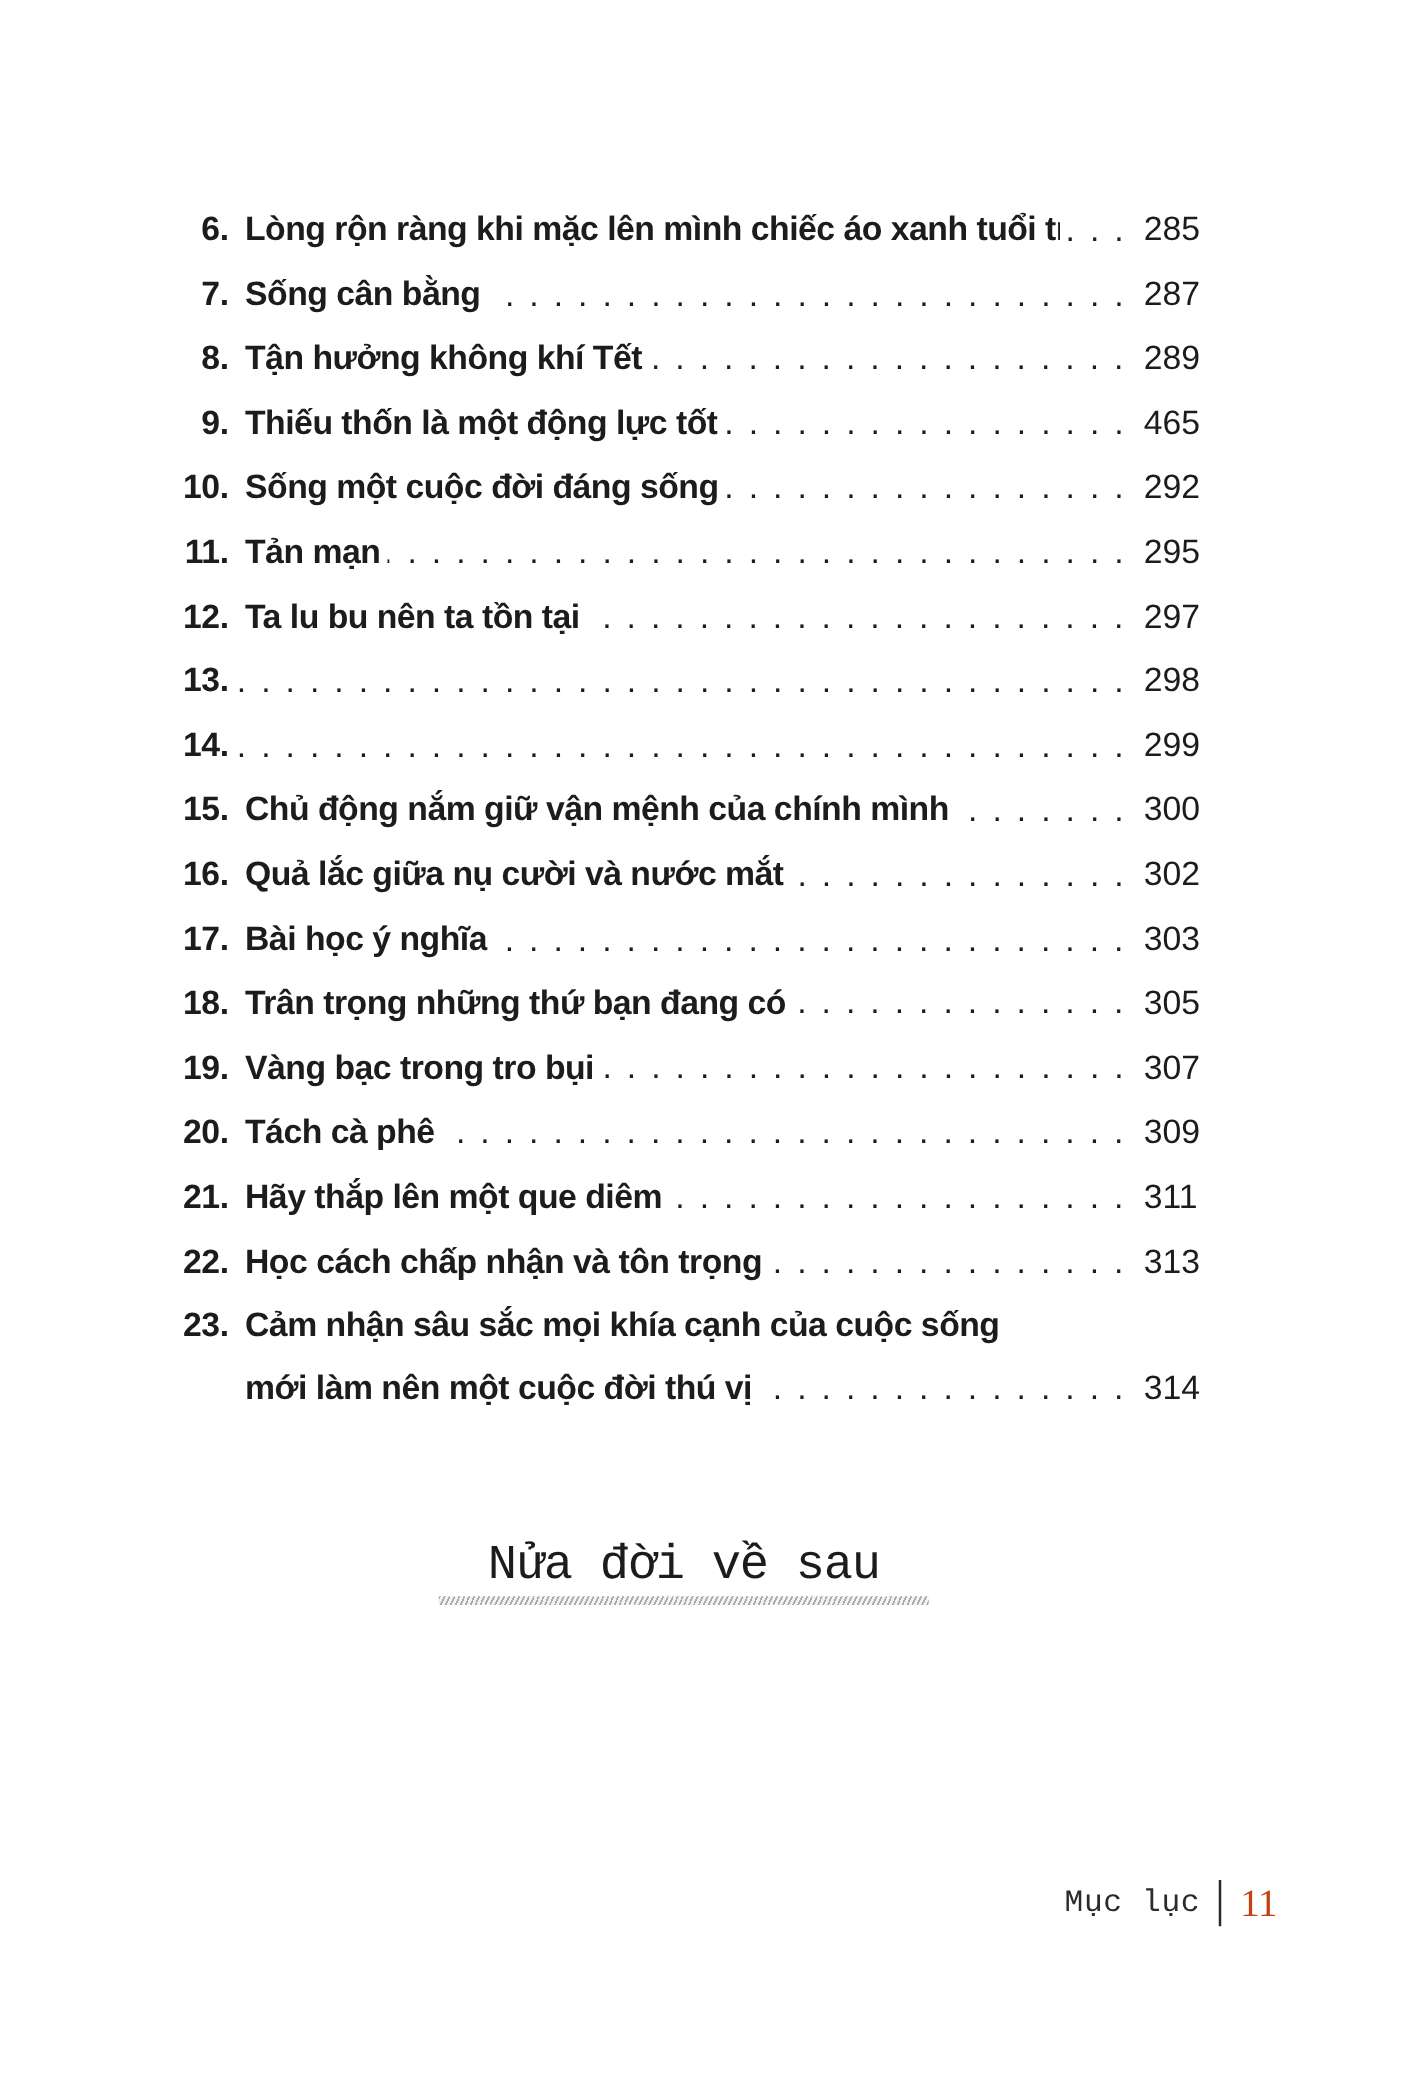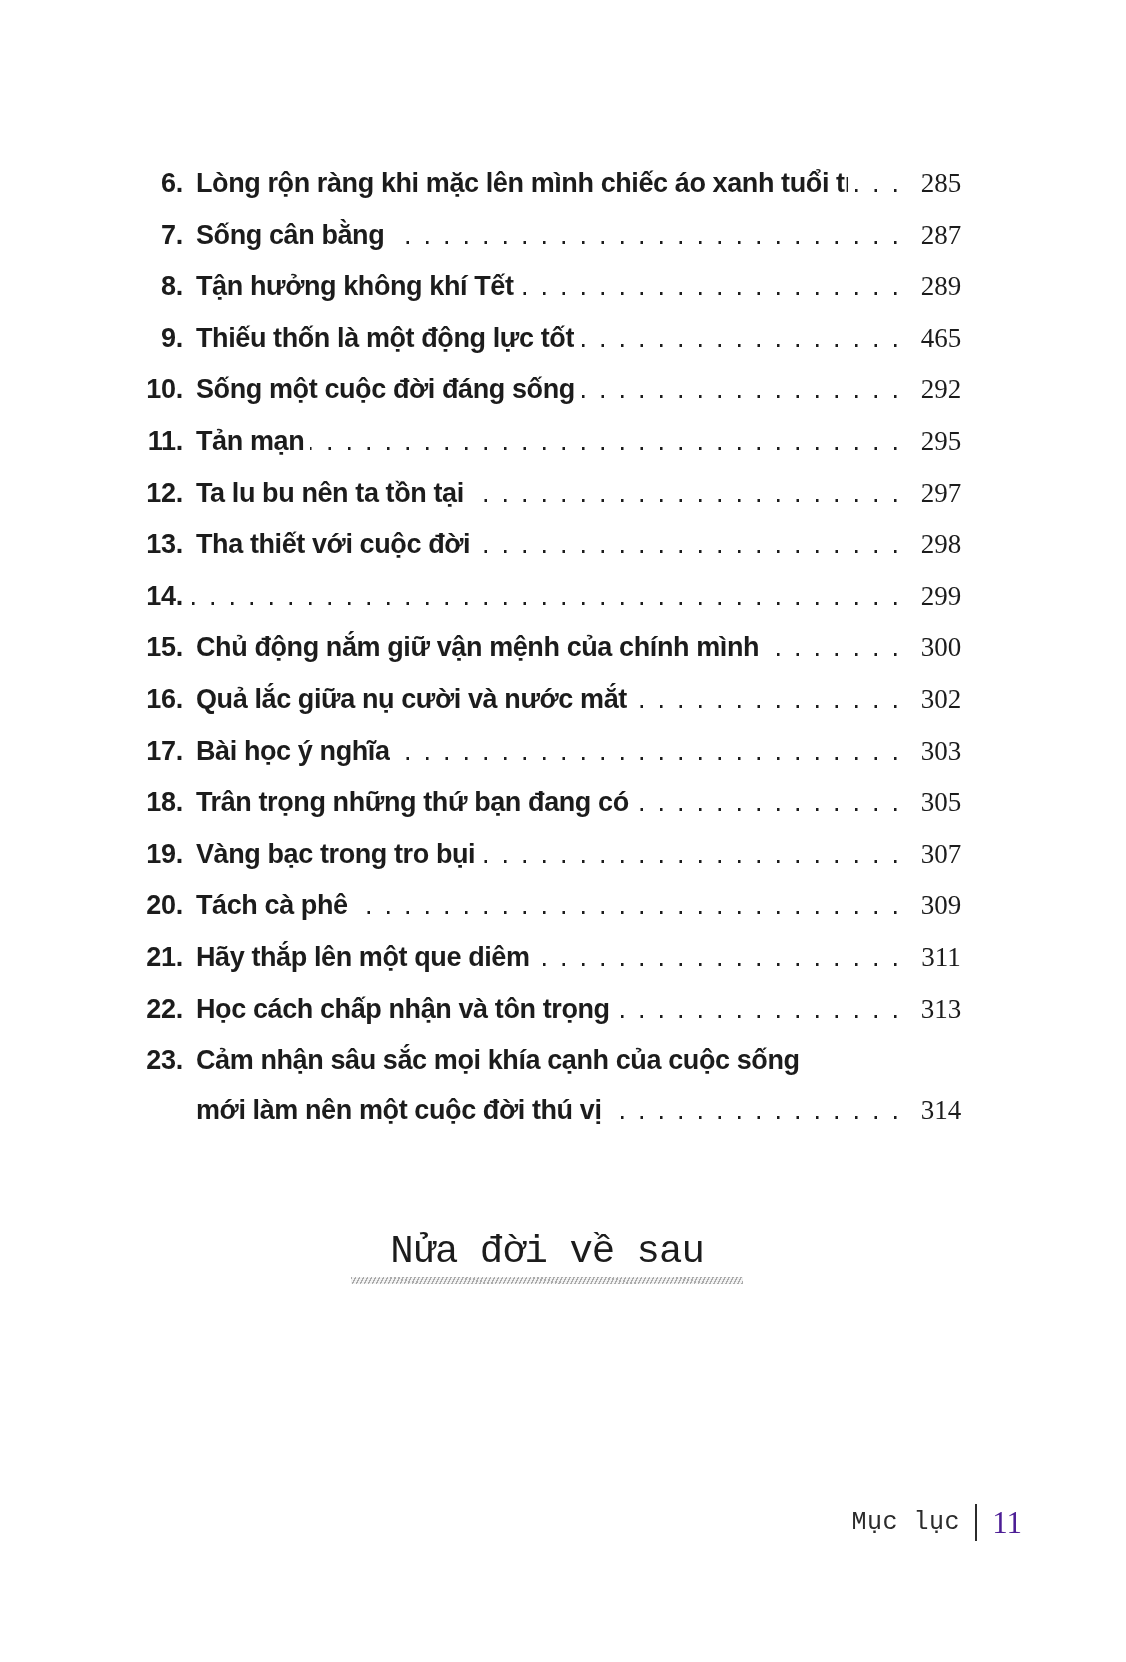--- a/index.html
+++ b/index.html
@@ -63,24 +63,23 @@
     direction: rtl;
     letter-spacing: 12px;
     margin-left: 6px;
     font-weight: 400;
     color: #1c1c1c;
   }
   .pageno {
     flex: none;
     margin-left: 4px;
     min-width: 52px;
-    text-align: center;
+    text-align: left;
     font-weight: 400;
     letter-spacing: 0;
-    font-family: Liberation Serif, serif;
   }
 
   
   .section {
     position: absolute;
     top: 1230px;
     left: -16px;
     width: 100%;
     text-align: center;
   }
@@ -118,21 +117,21 @@
     color: #2b2b2b;
   }
   .footer-divider {
     width: 2px;
     height: 37px;
     background: #2b2b2b;
   }
   .footer-page {
     font-family: "Liberation Serif", serif;
     font-size: 31px;
-    color: #4c1d95;
+    color: #c2410c;
   }
 </style>
 </head>
 <body>
 
 <div class="page">
 
   <div class="toc">
       <div class="toc-row">
       <span class="num">6.</span>
@@ -171,21 +170,20 @@
       <span class="pageno">295</span>
     </div>
       <div class="toc-row">
       <span class="num">12.</span>
       <span class="title">Ta lu bu nên ta tồn tại</span>
       <span class="dots">..........................................................................................</span>
       <span class="pageno">297</span>
     </div>
       <div class="toc-row">
       <span class="num">13.</span>
-      <span class="title">Tha thiết với cuộc đời</span>
       <span class="dots">..........................................................................................</span>
       <span class="pageno">298</span>
     </div>
       <div class="toc-row">
       <span class="num">14.</span>
       <span class="dots">..........................................................................................</span>
       <span class="pageno">299</span>
     </div>
       <div class="toc-row">
       <span class="num">15.</span>

